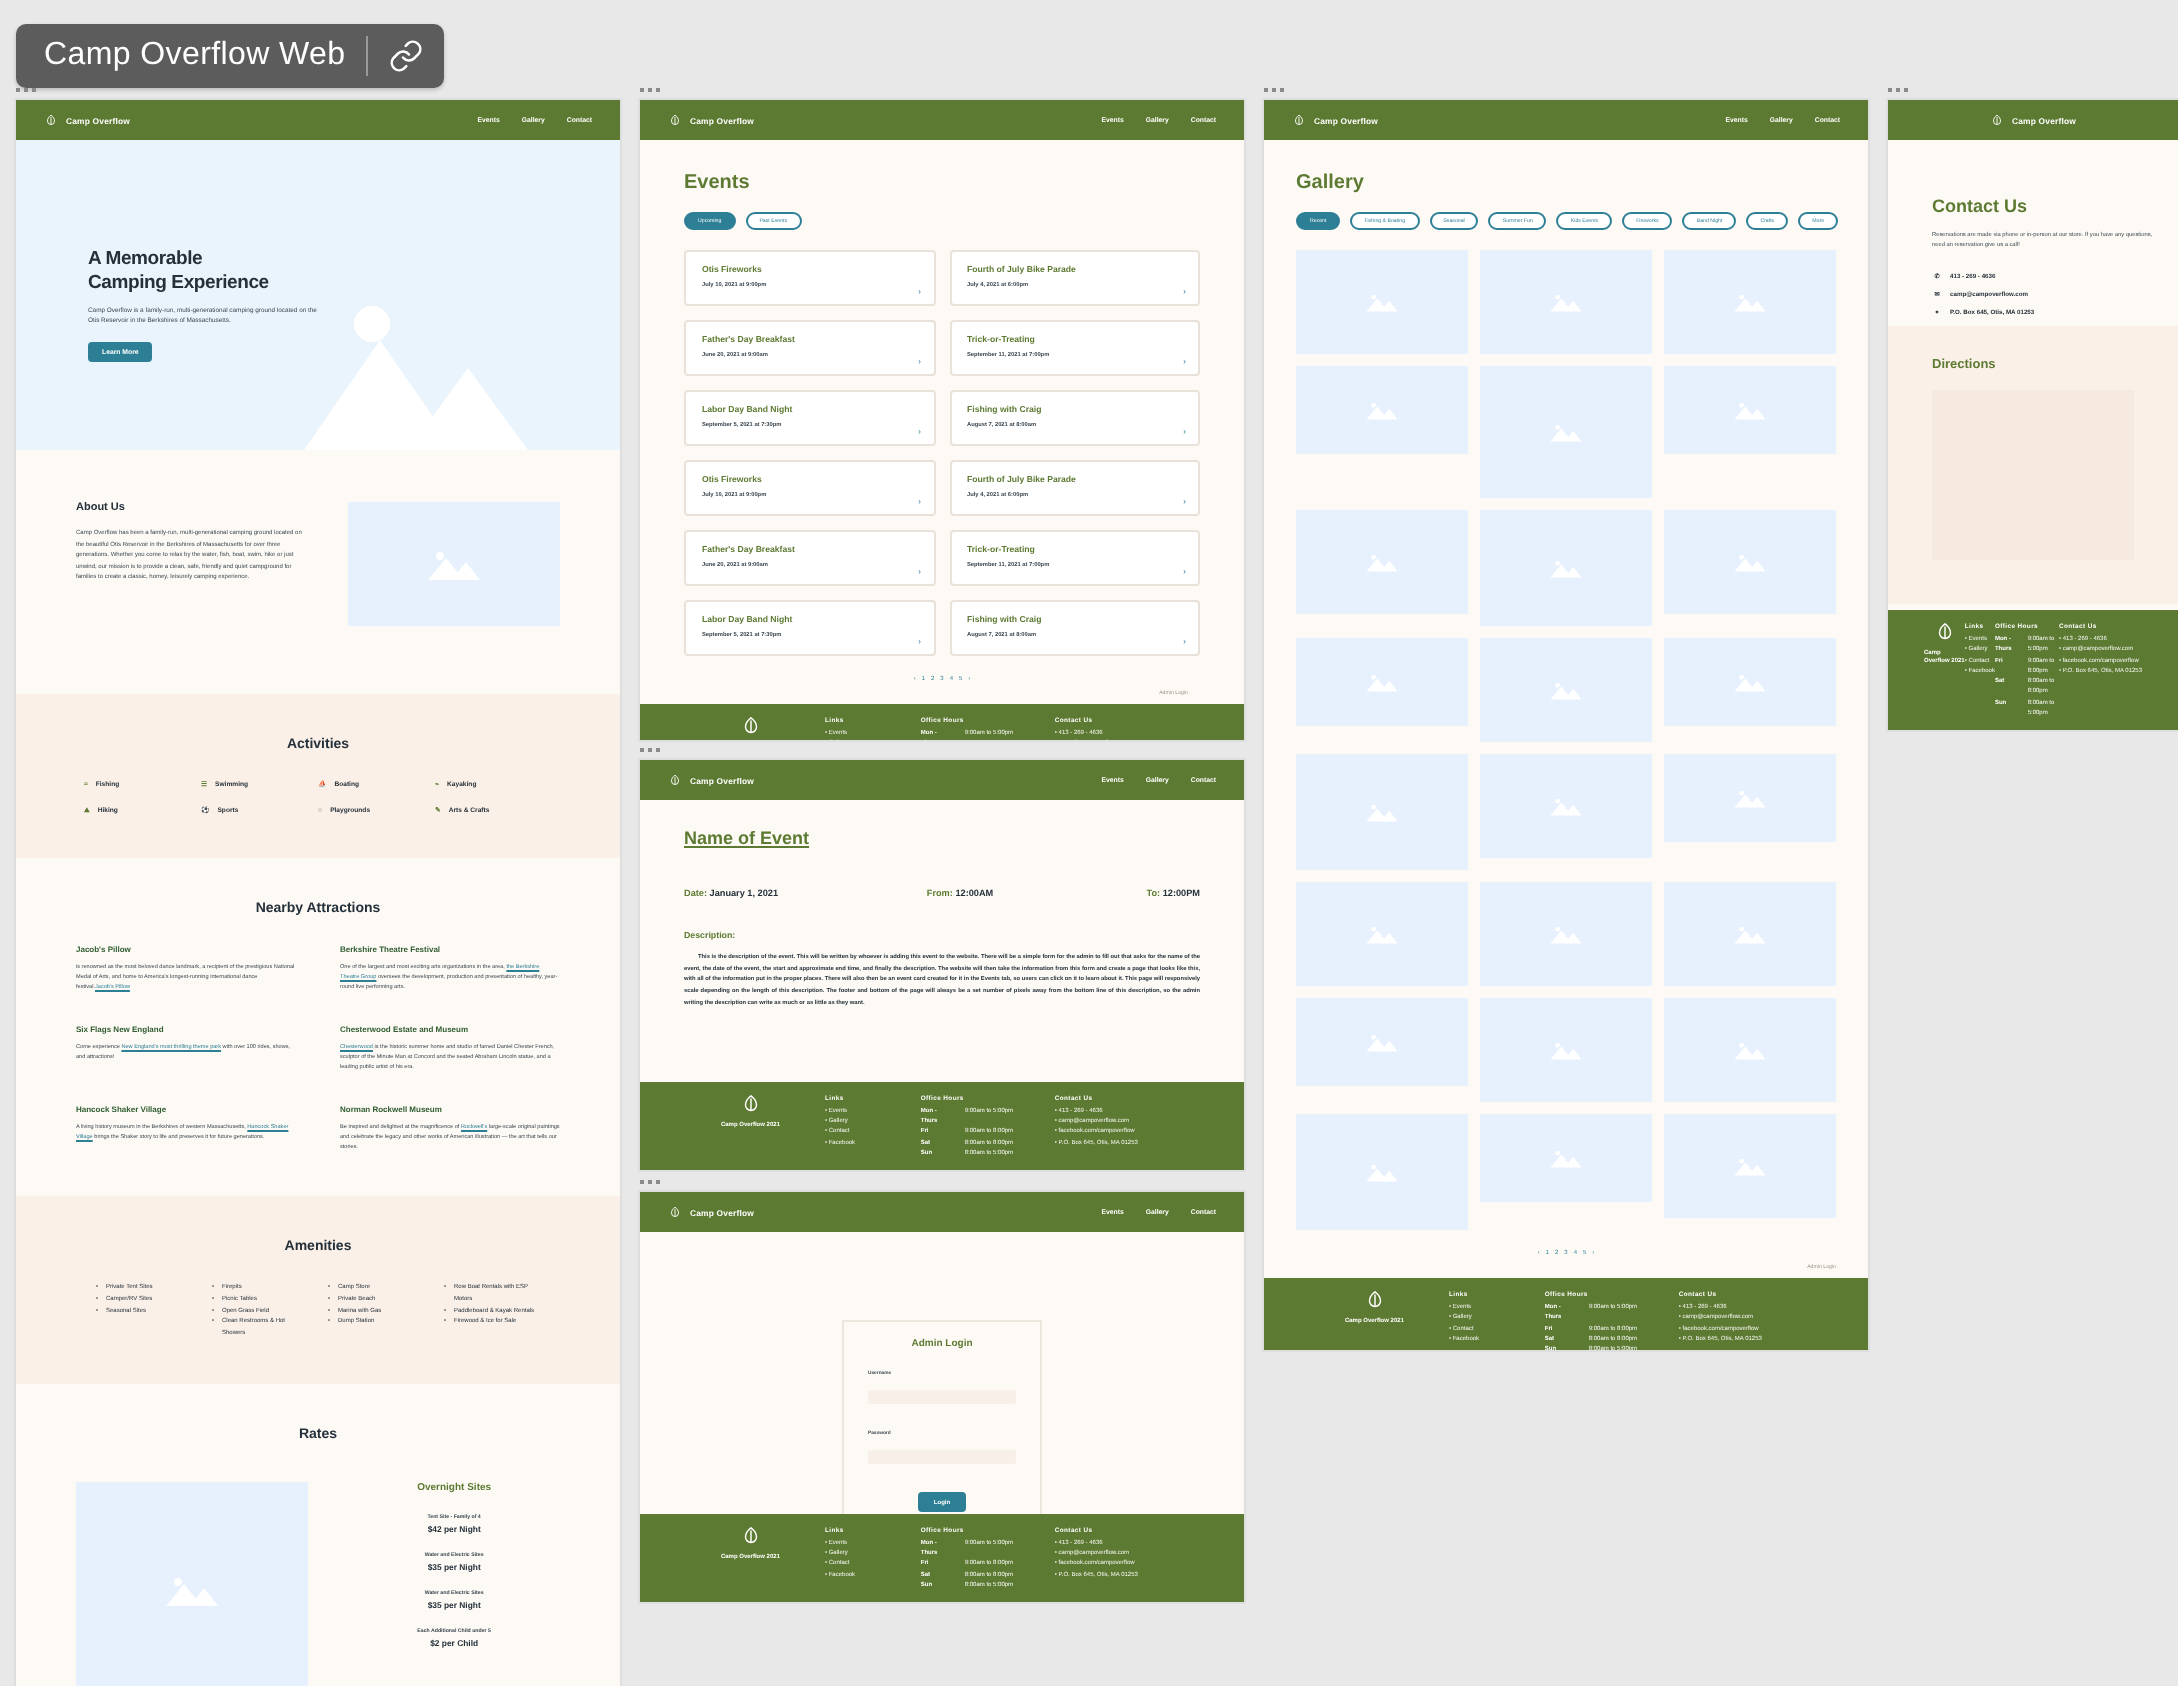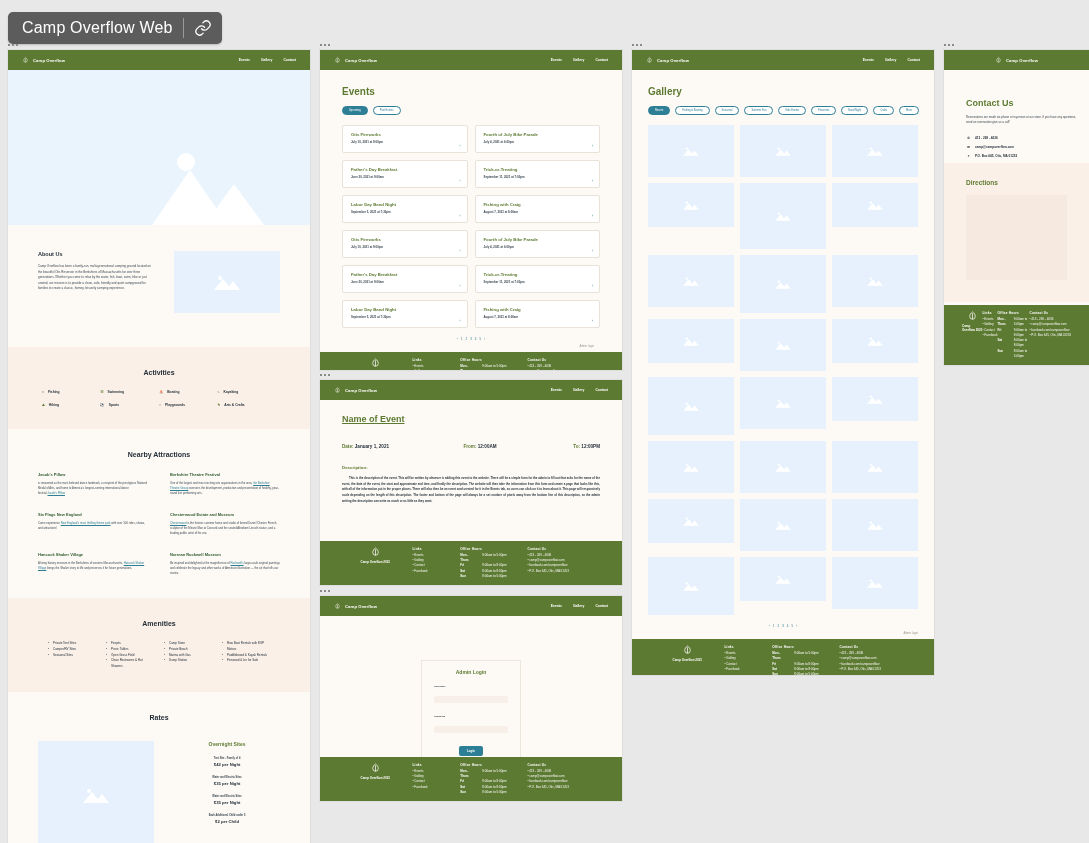--- a/index.html
+++ b/index.html
@@ -227,20 +227,28 @@
           <span>Contact</span>
         </div>
       </div>
 
     <div class="hero">
       <svg class="hero-art" viewBox="0 0 120 85">
         <circle cx="34" cy="22" r="9" fill="#fff"></circle>
         <path d="M0 85 L38 30 L76 85 Z" fill="#fff"></path>
         <path d="M52 85 L82 44 L112 85 Z" fill="#fff"></path>
       </svg>
+      <div class="hero-inner">
+        <h1>
+          <span>A Memorable</span><br>
+          <span>Camping Experience</span>
+        </h1>
+        <p>Camp Overflow is a family-run, multi-generational camping ground located on the Otis Reservoir in the Berkshires of Massachusetts.</p>
+        <button class="btn-teal">Learn More</button>
+      </div>
     </div>
 
     <div class="about">
       <div class="about-l">
         <h3>About Us</h3>
         <p>Camp Overflow has been a family-run, multi-generational camping ground located on the beautiful Otis Reservoir in the Berkshires of Massachusetts for over three generations. Whether you come to relax by the water, fish, boat, swim, hike or just unwind, our mission is to provide a clean, safe, friendly and quiet campground for families to create a classic, homey, leisurely camping experience.</p>
       </div>
       <div class="about-r">
         <svg class="mtn" width="30" height="20" viewBox="0 0 30 20">
           <circle cx="8" cy="6" r="2" fill="#fff"></circle>

